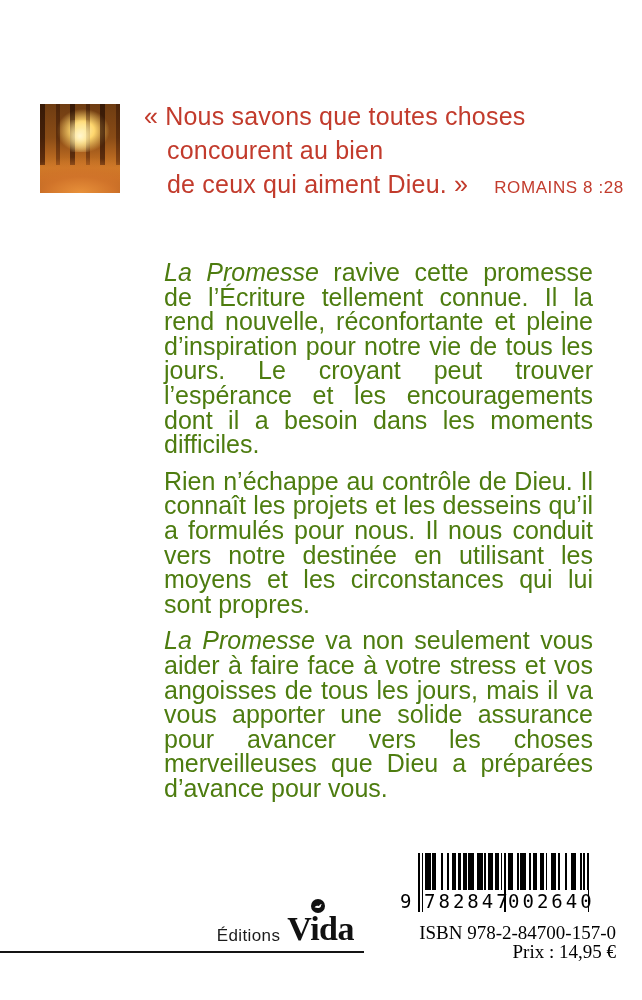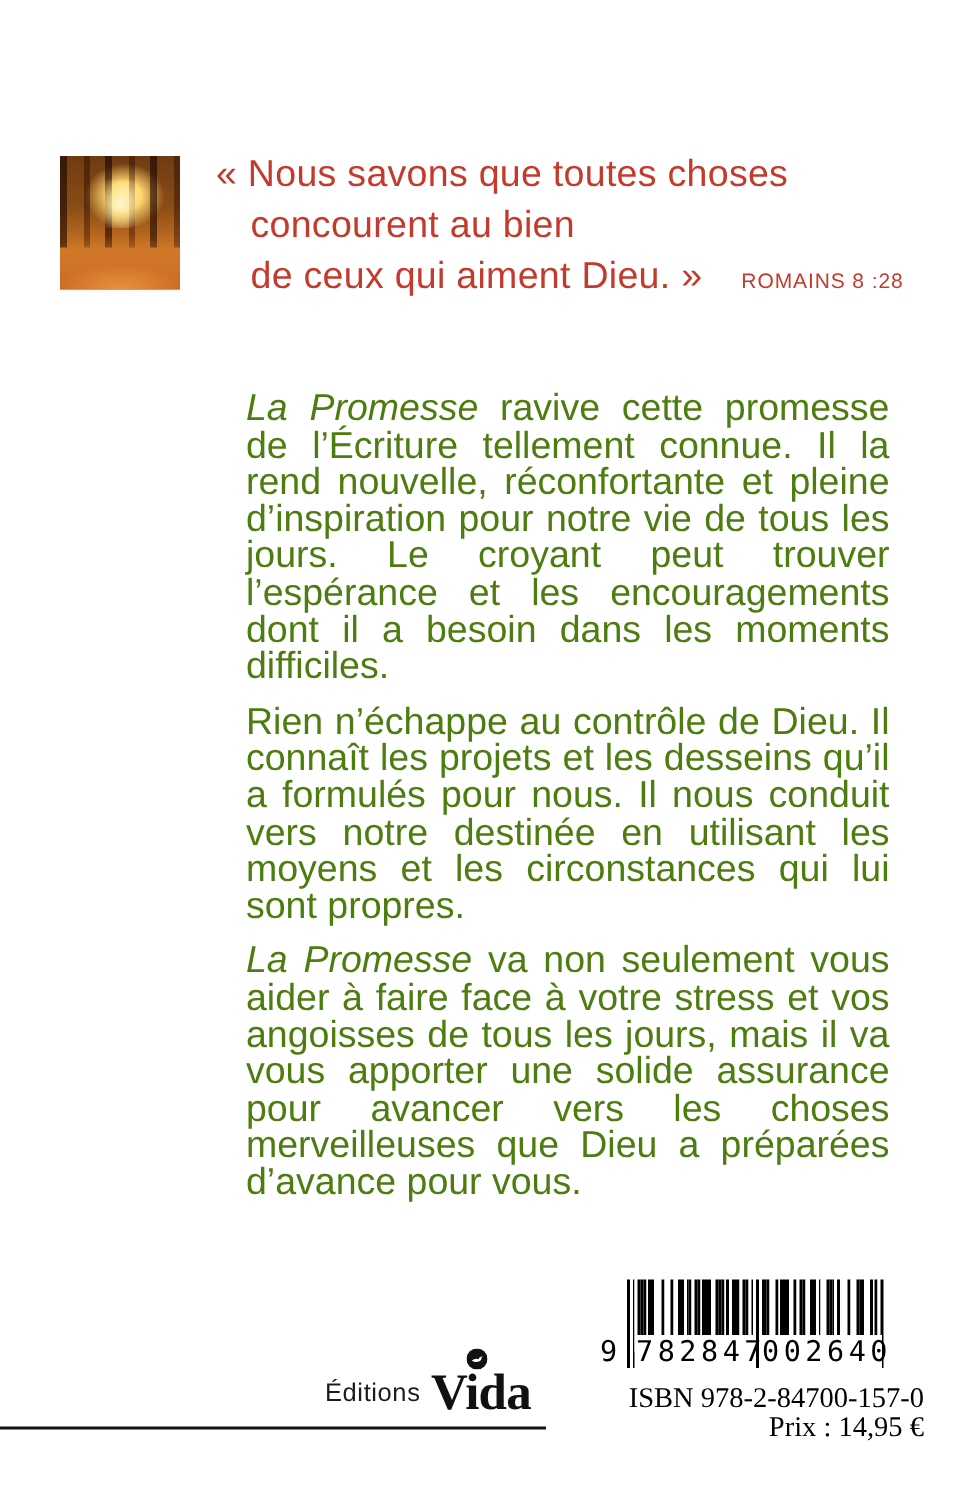--- a/index.html
+++ b/index.html
@@ -34,37 +34,37 @@
   }
 
   
   .quote{
     position:absolute;left:144px;top:99px;width:480px;
     color:#c23b2c;font-size:25px;line-height:34px;font-weight:400;
     letter-spacing:.2px;
   }
   .quote .l2,.quote .l3{padding-left:23px;}
   .quote .ref{
-    font-size:14px;letter-spacing:.6px;margin-left:26px;
+    font-size:17px;letter-spacing:.6px;margin-left:26px;
   }
 
   
   .copy{
     position:absolute;left:164px;top:260px;width:429px;
     color:#4d7c0f;font-size:25px;line-height:24.6px;
     text-align:justify;
   }
   .copy p{margin:0 0 12px 0;}
   .copy .lead{font-style:italic;}
 
   
   .publisher{position:absolute;left:0;top:898px;width:364px;height:58px;}
   .publisher .row{
     position:absolute;right:10px;bottom:10px;
-    display:flex;align-items:center;gap:7px;
+    display:flex;align-items:flex-end;gap:7px;
   }
   .publisher .editions{
     font-size:17px;color:#1c1c1c;letter-spacing:.4px;
   }
   .publisher .vida{
     font-family:"Liberation Serif",serif;font-weight:700;
     font-size:34px;color:#111;letter-spacing:-.5px;line-height:1;
   }
   .publisher .dove{position:absolute;left:311px;top:1px;width:14px;height:14px;}
   .publisher .rule{

